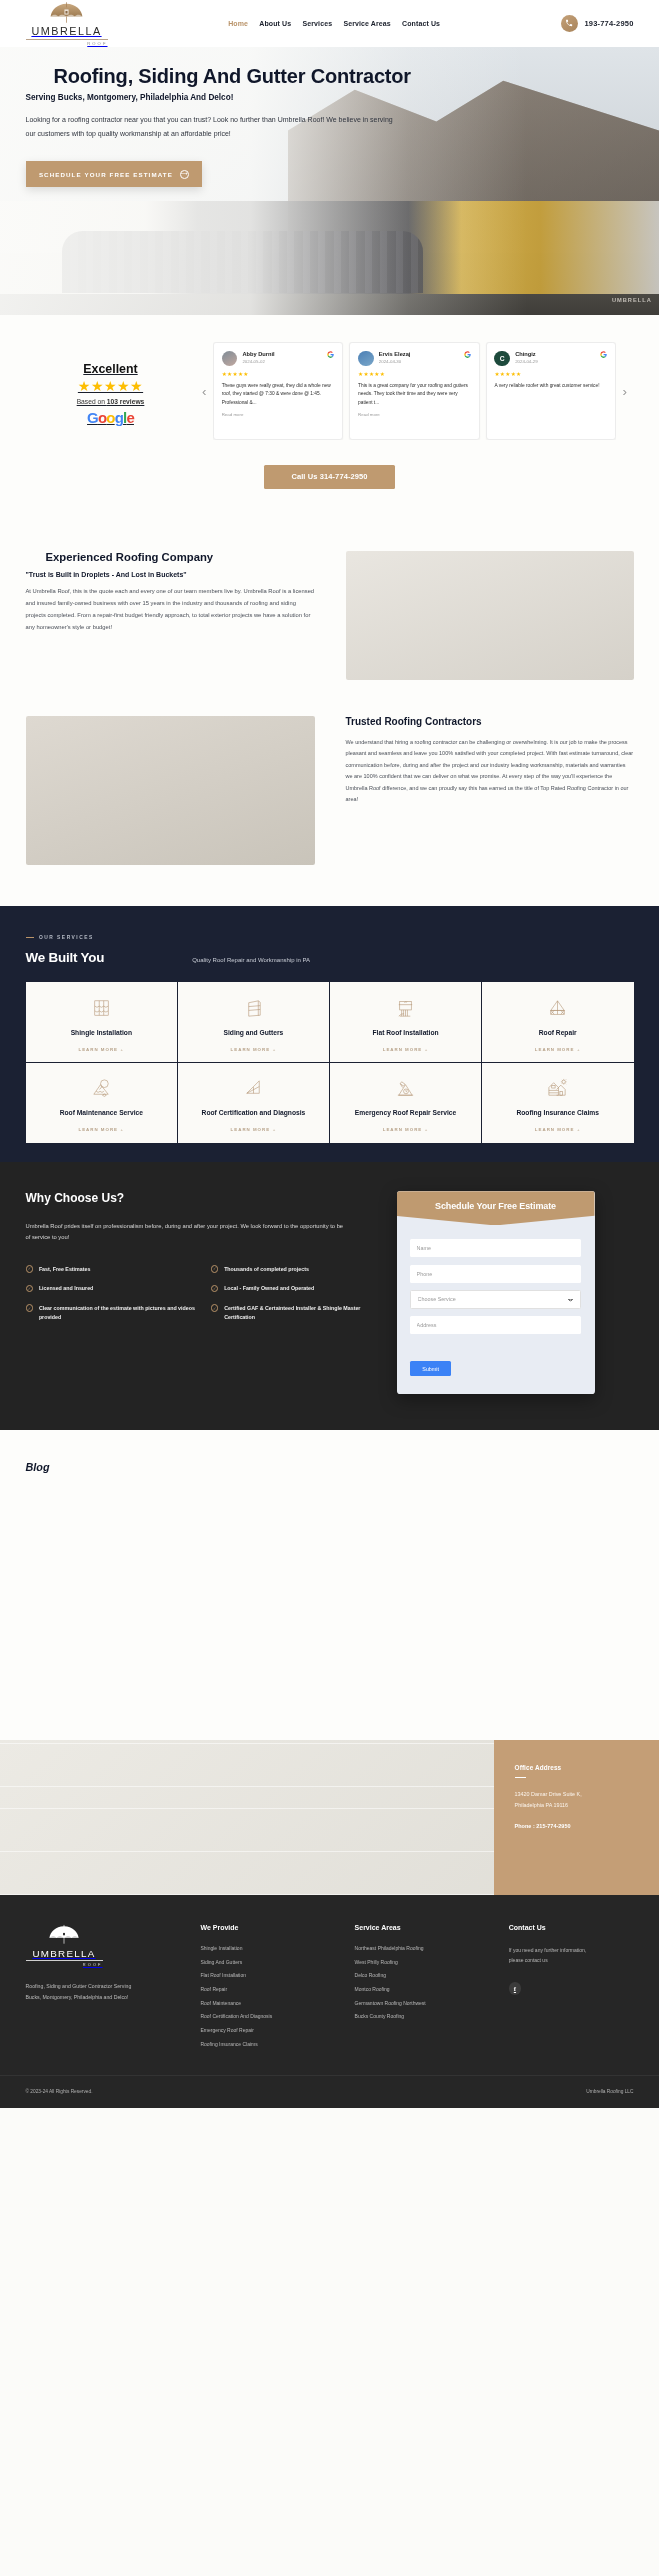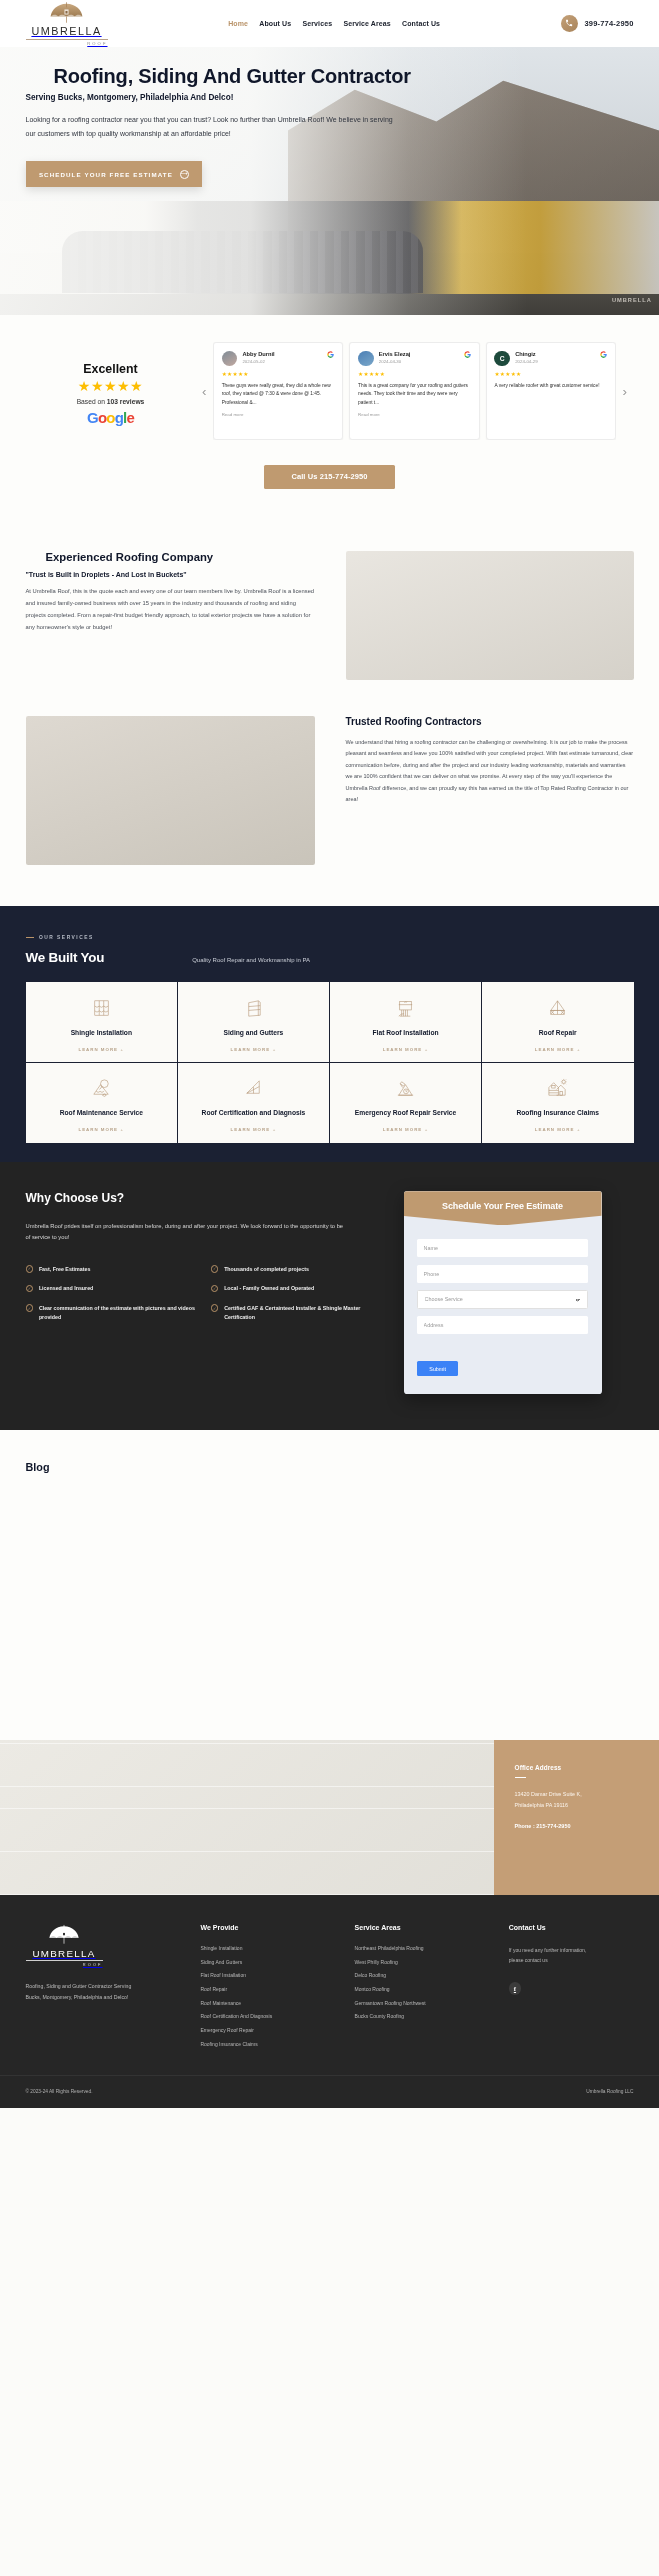--- a/index.html
+++ b/index.html
@@ -105,21 +105,21 @@
   }
   .hero-badge {
     position:absolute; right:7.2px; bottom:12.4px;
     font-size:5.7px; letter-spacing:1px; color:#e7e2da; font-weight:700;
     opacity:.75;
   }
 
   
   .reviews { background:#fdfdfb; padding:27px 0 13.4px; }
   .reviews-inner { width:608px; margin:0 auto; display:flex; align-items:flex-start; }
-  .rating-block { width:170px; text-align:center; padding-top:19.6px; }
+  .rating-block { width:170px; text-align:center; padding-top:19.6px;text-decoration:underline; }
   .rating-word { font-size:12.4px; font-weight:800; color:#111; }
   .stars-big { margin-top:3.1px; font-size:14px; letter-spacing:0.5px; color:#fdbe02; line-height:1; }
   .rating-based { margin-top:5.2px; font-size:6.7px; color:#333; }
   .rating-based b { font-weight:800; }
   .google-logo { margin-top:5.2px; font-size:15px; font-weight:700; letter-spacing:-0.8px; line-height:1; }
   .g1{color:#4285F4}.g2{color:#EA4335}.g3{color:#FBBC05}.g4{color:#4285F4}.g5{color:#34A853}.g6{color:#EA4335}
   .carousel { flex:1; display:flex; align-items:stretch; gap:0; }
   .car-arrow {
     width:17.5px; display:flex; align-items:center; justify-content:center;
     font-size:13.4px; color:#9a9a9a; cursor:pointer; user-select:none; font-weight:300;
@@ -199,21 +199,21 @@
   .sv-title { margin-top:6.2px; font-size:6.7px; font-weight:800; color:#10172a; line-height:1.35; }
   .sv-learn {
     margin-top:auto; padding-top:8.2px;
     font-size:4.4px; letter-spacing:1px; font-weight:700; color:#b7a289;
   }
   .sv-learn .plus { color:#b7a289; margin-left:2.6px; font-weight:400; }
   .sv-bottom-pad { height:19.6px; background:#1b2133; }
 
   
   .why { background:#232323; padding:29px 0 36px; position:relative; }
-  .why-inner { width:608px; margin:0 auto; display:flex; gap:23px; }
+  .why-inner { width:608px; margin:0 auto; display:flex; gap:16px; }
   .why-left { width:355px; }
   .why-h2 { font-size:12px; font-weight:800; color:#ffffff; }
   .why-p { margin-top:15.5px; font-size:5.8px; line-height:2.0; color:#d8d8d8; max-width:319px; }
   .why-grid {
     margin-top:20.6px; display:grid; grid-template-columns:1fr 1fr;
     row-gap:10.3px; column-gap:15.5px;
   }
   .why-item { display:flex; gap:5.7px; align-items:flex-start; }
   .chk {
     flex:0 0 7.7px; width:7.7px; height:7.7px; border-radius:50%;
@@ -246,21 +246,21 @@
   .form-body input::placeholder { color:#9a9a9a; }
   .btn-submit {
     margin-top:19.6px; background:#3b82f6; color:#fff; border:none; cursor:pointer;
     padding:4.6px 12.4px; font-size:5.4px; border-radius:1.5px;
     font-family:"Liberation Sans", sans-serif;
   }
 
   
   .blog { background:#fdfdfb; padding:31px 0 20.6px; }
   .blog-inner { width:608px; margin:0 auto; }
-  .blog-h2 { font-size:10.8px; font-weight:800; color:#10172a; }
+  .blog-h2 { font-size:10.8px; font-weight:800; color:#10172a;font-style:italic; }
   .blog-body { height:247px; }
 
   
   .maprow { position:relative; height:155px; background:#e6e4df; }
   .map-fake {
     position:absolute; inset:0;
     background:
       repeating-linear-gradient(0deg, rgba(255,255,255,.55) 0 0.5px, transparent 0.5px 21.6px),
       repeating-linear-gradient(90deg, rgba(255,255,255,.55) 0 0.5px, transparent 0.5px 30px),
       linear-gradient(140deg,#eceae4,#dfddd6);
@@ -336,21 +336,21 @@
         <a href="#">Service Areas</a>
         <a href="#">Contact Us</a>
       </nav>
 
       <div class="hdr-phone">
         <span class="phone-circle">
           <svg width="8.2" height="8.2" viewBox="0 0 24 24" fill="#fff">
             <path d="M6.6 10.8c1.4 2.8 3.8 5.1 6.6 6.6l2.2-2.2c.3-.3.7-.4 1-.2 1.1.4 2.3.6 3.6.6.6 0 1 .4 1 1V20c0 .6-.4 1-1 1C11.1 21 3 12.9 3 3c0-.6.4-1 1-1h3.5c.6 0 1 .4 1 1 0 1.2.2 2.4.6 3.6.1.3 0 .7-.2 1l-2.3 2.2z"></path>
           </svg>
         </span>
-        <span class="phone-num">399-774-2950</span>
+        <span class="phone-num">193-774-2950</span>
       </div>
     </div>
   </header>
 
   <section class="hero">
     <div class="hero-bg">
       <div class="hero-sky"></div>
       <div class="hero-house"></div>
       <div class="hero-ground"></div>
       <div class="hero-vans"></div>
@@ -451,21 +451,21 @@
           </div>
 
         </div>
         <div class="car-arrow">›</div>
       </div>
 
     </div>
   </section>
 
   <div class="callus-wrap">
-    <button class="btn-callus">Call Us 215-774-2950</button>
+    <button class="btn-callus">Call Us 314-774-2950</button>
   </div>
 
   <section class="experienced">
     <div class="exp-inner">
       <div class="exp-left">
         <h2 class="exp-h2">Experienced Roofing Company</h2>
         <div class="exp-quote">"Trust is Built in Droplets - And Lost in Buckets"</div>
         <p class="exp-p">At Umbrella Roof, this is the quote each and every one of our team members live by. Umbrella Roof is a licensed and insured family-owned business with over 15 years in the industry and thousands of roofing and siding projects completed. From a repair-first budget friendly approach, to total exterior projects we have a solution for any homeowner's style or budget!</p>
       </div>
       <div class="exp-right"></div>

